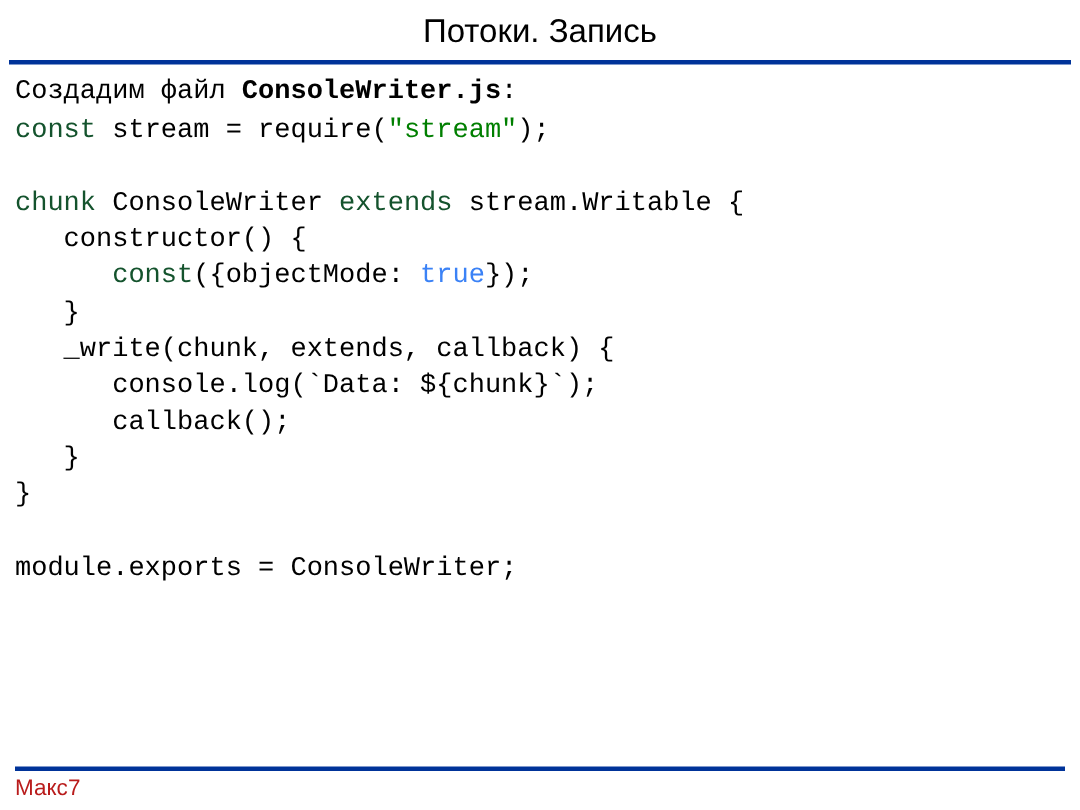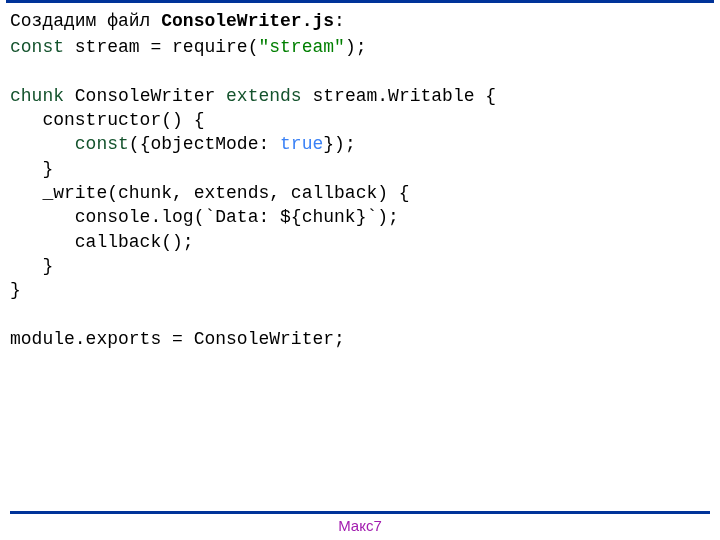--- a/index.html
+++ b/index.html
@@ -58,29 +58,30 @@
     left: 0; right: 0; bottom: 0;
     padding: 0 10px 6px 10px;
   }
   .footer-rule {
     height: 3px;
     background: #003399;
     margin-bottom: 3px;
   }
   .footer-row {
     display: flex;
-    justify-content: center;
+    justify-content: flex-start;
     font-size: 15px;
-    color: #a21caf;
+    color: #b91c1c;
   }
 </style>
 </head>
 <body>
 
 <div class="slide">
+  <div class="title">Потоки. Запись</div>
   <div class="title-rule"></div>
 
   <div class="content">
     <div class="intro"><span>Создадим файл </span><span class="filename">ConsoleWriter.js</span><span>:</span></div>
     <div class="code"><span class="kw">const</span><span> stream = require(</span><span class="str">"stream"</span><span>);</span>
 <span></span>
 <span class="kw">chunk</span><span> ConsoleWriter </span><span class="kw">extends</span><span> stream.Writable {</span>
 <span>   constructor() {</span>
 <span>      </span><span class="kw">const</span><span>({objectMode: </span><span class="lit">true</span><span>});</span>
 <span>   }</span>

